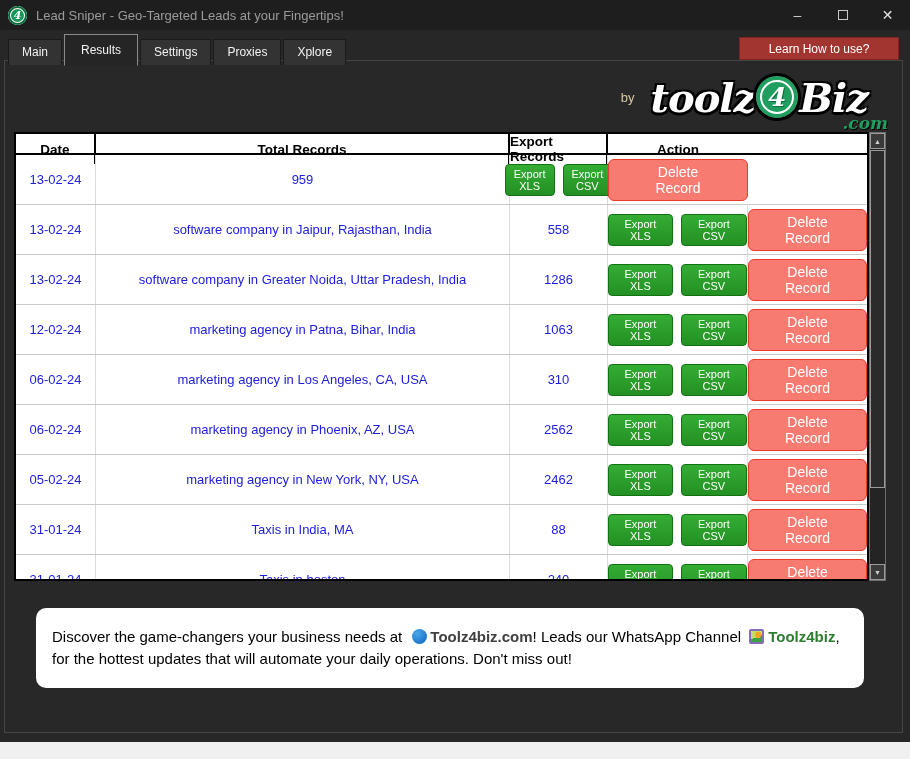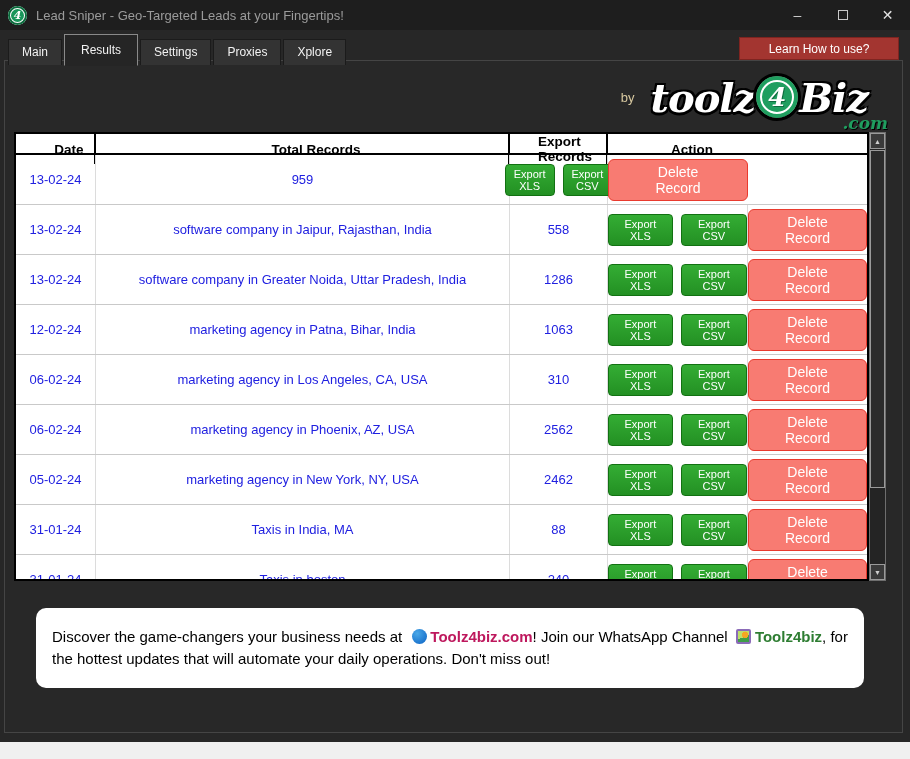--- a/index.html
+++ b/index.html
@@ -50,21 +50,21 @@
                       text-shadow:1px 1px 0 #0d6b3e; }
   .logo-com { position:absolute; right:-6px; bottom:-12px; color:#1f9e5f;
               font:italic bold 17px "DejaVu Serif", serif; text-shadow:1px 1px 0 #000; }
 
   
   .table-zone { position:absolute; left:14px; top:132px; display:flex; }
   .gtable { width:855px; height:449px; background:#ffffff; border:2px solid #000; overflow:hidden; }
   .thead, .trow { display:grid; grid-template-columns:80px 414px 98px 140px 1fr; }
   .thead { height:21px; border-bottom:2px solid #000; }
   .th { display:flex; align-items:center; justify-content:center; font-weight:bold; font-size:13.5px;
-        color:#000; border-right:2px solid #000;padding-left:28px; }
+        color:#000; border-right:2px solid #000; }
   .th:last-child { border-right:none; }
   .trow { height:50px; border-bottom:1px solid #c9c9c9; }
   .td { display:flex; align-items:center; justify-content:center; border-right:1px solid #dcdcdc;
         font-size:13px; color:#2020e0; }
   .td:last-child { border-right:none; }
   .td.exp { gap:8px; }
   .btn-green { background:linear-gradient(#34ad34,#239023); border:1px solid #127112; border-radius:4px;
                color:#fff; font-size:11px; padding:3px 8px; cursor:pointer;
                font-family:"Liberation Sans", sans-serif; }
   .btn-delete { background:#f87b72; border:1.5px solid #e93a2e; border-radius:6px; color:#fff;
@@ -79,21 +79,21 @@
             align-items:center; justify-content:center; cursor:pointer; }
   .sb-up { top:0; }
   .sb-down { bottom:0; }
   .sb-thumb { position:absolute; left:0; top:17px; width:15px; height:338px; background:#2b2b2b;
               border:1px solid #9a9a9a; cursor:pointer; }
 
   
   .announce { position:absolute; left:36px; top:608px; width:828px; height:80px; background:#ffffff;
               border-radius:10px; display:flex; align-items:center; padding:0 16px;
               font-size:15px; color:#000; line-height:1.5; }
-  .announce b.site { color:#be185d; }
+  .announce b.site { color:#404040; }
   .announce b.chan { color:#2e7d32; }
   .dot-icon { display:inline-block; width:15px; height:15px; border-radius:50%;
               background:radial-gradient(circle at 35% 30%, #4aa8e8, #0b62c4); margin:0 3px -2px 6px; }
   .pic-icon { display:inline-block; width:15px; height:15px; border:2px solid #8b6bb8; border-radius:2px;
               background:radial-gradient(circle at 65% 35%, #f5a623 0 3px, transparent 3.5px),
                          linear-gradient(160deg,#bde06a 55%, #3f9e48 55%); margin:0 4px -2px 4px; }
 </style>
 </head>
 <body>
 
@@ -269,17 +269,17 @@
 
     <div class="scrollbar">
       <div class="sb-btn sb-up">▲</div>
       <div class="sb-thumb"></div>
       <div class="sb-btn sb-down">▼</div>
     </div>
   </div>
 
   <div class="announce">
     <p>
-      <span>Discover the game-changers your business needs at </span><span class="dot-icon"></span><b class="site">Toolz4biz.com</b><span>! Join our WhatsApp Channel </span><span class="pic-icon"></span><b class="chan">Toolz4biz</b><span>, for the hottest updates that will automate your daily operations. Don't miss out!</span>
+      <span>Discover the game-changers your business needs at </span><span class="dot-icon"></span><b class="site">Toolz4biz.com</b><span>! Leads our WhatsApp Channel </span><span class="pic-icon"></span><b class="chan">Toolz4biz</b><span>, for the hottest updates that will automate your daily operations. Don't miss out!</span>
     </p>
   </div>
 
 </div>
 
 </body></html>

